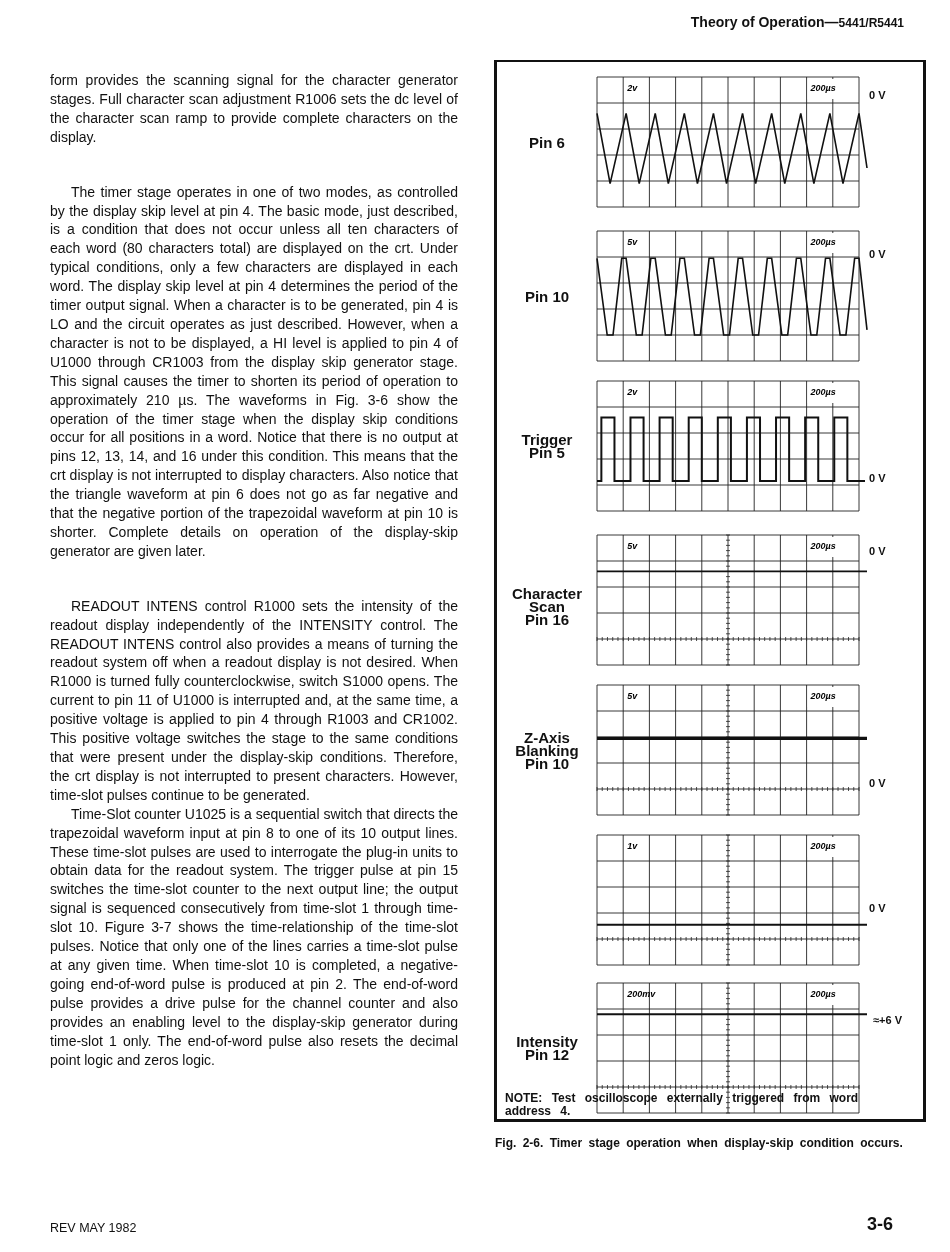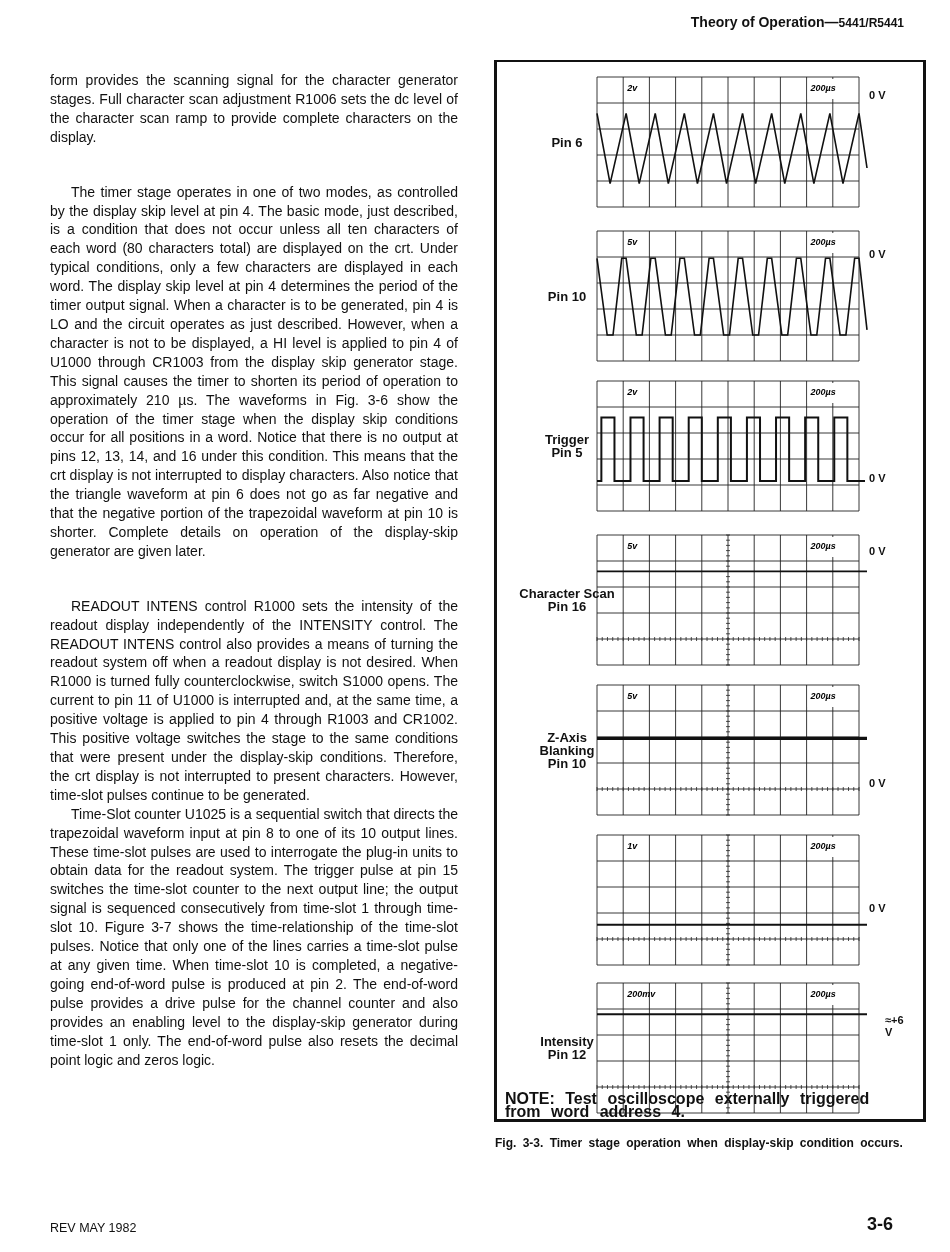--- a/index.html
+++ b/index.html
@@ -10,25 +10,25 @@
   .leftcol { position: absolute; left: 50px; top: 55px; width: 408px; font-size: 14px;
              line-height: 18.9px; text-align: justify; margin-top: 16px; }
   .leftcol p { margin: 0; }
   .indent { text-indent: 21px; }
   .gap-lg { margin-top: 36px !important; }
   .heading { font-weight: bold; font-size: 15.5px; margin-top: 36px; margin-bottom: 12px; }
   .figbox { position: absolute; left: 494px; top: 60px; width: 432px; height: 1062px;
             border: 3px solid #111; border-top-width: 2px; box-sizing: border-box; }
   .scope { position: absolute; left: 0; width: 409px; height: 140px; }
   .scope svg { position: absolute; left: 0; top: 0; }
-  .siglabel { position: absolute; text-align: center; font-weight: bold; font-size: 13px;
-              line-height: 13px; color: #111; margin-left: 20px; }
+  .siglabel { position: absolute; text-align: center; font-weight: bold; font-size: 15px;
+              line-height: 13px; color: #111; }
   .zero { position: absolute; font-weight: bold; font-size: 11px; }
   .note { position: absolute; left: 8px; top: 1030px; width: 390px; font-weight: bold;
-          font-size: 16px; line-height: 13px; word-spacing: 6px; }
+          font-size: 12px; line-height: 13px; word-spacing: 6px; }
   .caption { position: absolute; left: 495px; top: 1136px; width: 410px; font-weight: bold;
              font-size: 12px; line-height: 14px; word-spacing: 3px; }
   .footer-left { position: absolute; left: 50px; top: 1221px; font-size: 12.5px; text-align: right; }
   .footer-right { position: absolute; left: 867px; top: 1214px; font-size: 18px; font-weight: bold; }
   .divlabel { font-family: "Liberation Sans", sans-serif; font-weight: bold; font-style: italic; font-size: 9px; }
 </style>
 </head>
 <body>
 
 <div class="header">
@@ -565,22 +565,22 @@
             <line x1="229" y1="135" x2="233" y2="135"></line>
           </g>
           <rect x="127.2" y="7" width="23.58" height="20" fill="#fff"></rect>
           <text class="divlabel" x="130.2" y="19.3">200mv</text>
           <rect x="310.6" y="7" width="47.16" height="20" fill="#fff"></rect>
           <text class="divlabel" x="313.6" y="19.3">200µs</text>
           <line x1="100" y1="36.2" x2="370" y2="36.2" stroke="#111" stroke-width="2"></line>
         </svg>
         <div class="siglabel" style="white-space: pre-line; left: 0px; width: 100px; top: 57px;">Intensity
 Pin 12</div>
-        <div class="zero" style="top: 36px; left: 388px;">≈+6 V</div>
+        <div class="zero" style="top: 36px; left: 376px;">≈+6 V</div>
       </div>
     </div>
   <div class="note">NOTE: Test oscilloscope externally triggered from word address 4.</div>
 </div>
 
-<div class="caption">Fig. 3-3. Timer stage operation when display-skip condition occurs.</div>
+<div class="caption">Fig. 2-6. Timer stage operation when display-skip condition occurs.</div>
 
 <div class="footer-left">REV MAY 1982</div>
 <div class="footer-right">3-6</div>
 
 </body></html>

